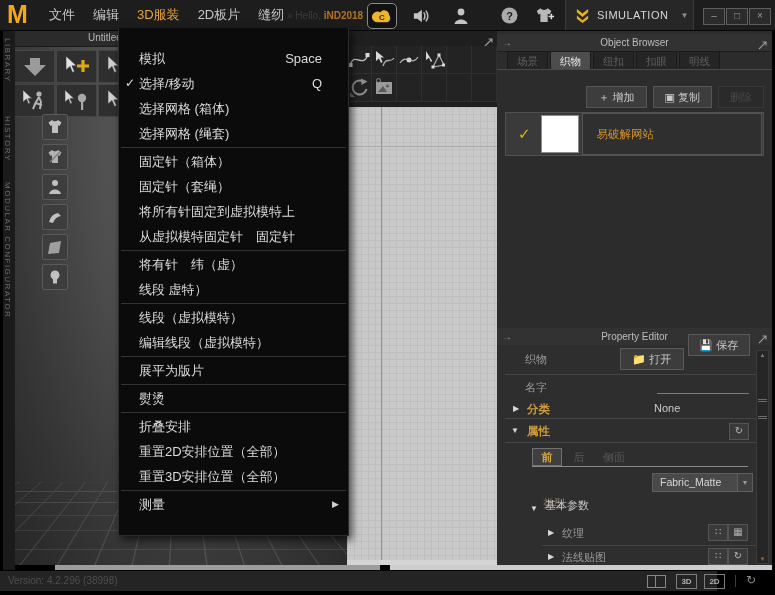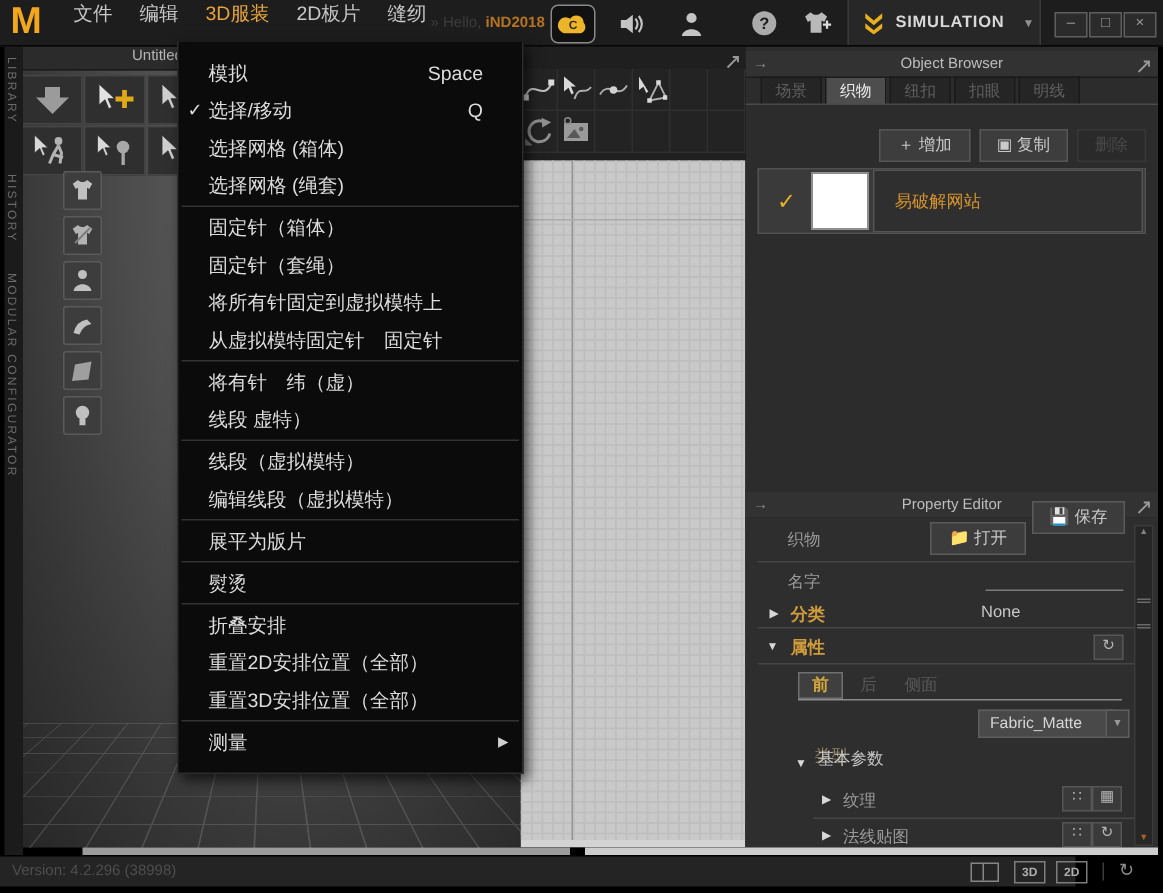--- a/index.html
+++ b/index.html
@@ -1,45 +1,45 @@
 <!DOCTYPE html>
 <html><head>
 <meta charset="utf-8">
 <style>
   html,body{margin:0;padding:0;width:775px;height:595px;background:#000;overflow:hidden;
     font-family:"Liberation Sans","DejaVu Sans",sans-serif;-webkit-font-smoothing:antialiased}
   
   .topbar{position:absolute;left:0;top:0;width:775px;height:30px;background:#1d1d1d;border-bottom:1px solid #060606;z-index:40}
   .mlogo{position:absolute;left:7px;top:0px;font-size:25px;font-weight:bold;color:#f2a71d;letter-spacing:-2px}
-  .nav{position:absolute;left:49px;top:0;height:30px;display:flex;gap:18px;font-size:13px;color:#c7c7c7}
+  .nav{position:absolute;left:49px;top:0;height:30px;display:flex;gap:18px;align-items:center;font-size:13px;color:#c7c7c7}
   .nav .active{color:#e8a33d}
   .greet{position:absolute;left:287px;top:10px;font-size:10px;color:#3c3c3c;white-space:nowrap}
   .greet b{color:#b5741f;font-weight:bold}
   .cloicon{position:absolute;left:367px;top:3px;width:28px;height:24px;border:1px solid #8a8a8a;border-radius:5px;background:#111;display:flex;align-items:center;justify-content:center}
   .tbicon{position:absolute;top:6px;width:26px;height:19px;display:flex;align-items:center;justify-content:center}
   .simblock{position:absolute;left:565px;top:0;width:127px;height:30px;background:#272727;border-left:1px solid #3a3a3a;border-right:1px solid #3a3a3a;display:flex;align-items:center}
-  .simlabel{font-size:11px;font-weight:bold;color:#d8d8d8;letter-spacing:.5px;margin-left:7px}
+  .simlabel{font-size:11px;font-weight:normal;color:#d8d8d8;letter-spacing:.5px;margin-left:7px}
   .simcaret{font-size:8px;color:#8f8f8f;margin-left:12px}
   .wctl{position:absolute;top:8px;width:20px;height:15px;border:1px solid #5e5e5e;background:#2b2b2b;color:#9a9a9a;font-size:10px;line-height:14px;text-align:center}
   
   .sidestrip{position:absolute;left:0;top:30px;width:12px;height:540px;background:#1b1b1b;border-left:3px solid #000;z-index:5}
   .vlabel{position:absolute;left:0px;writing-mode:vertical-rl;color:#6b6b6b;font-size:8px;letter-spacing:1.5px;white-space:nowrap}
   
   .vp3d{position:absolute;left:12px;top:30px;width:335px;height:535px;overflow:hidden;
     background:radial-gradient(ellipse at 55% 18%,#646464 0%,#4e4e4e 40%,#353535 75%,#262626 100%)}
   .vptitle{position:absolute;left:0;top:0;right:0;height:16px;background:#2b2b2b;border-bottom:1px solid #1a1a1a;color:#b5b5b5;font-size:10px;line-height:16px;padding-left:76px;white-space:nowrap}
   .tb3d{position:absolute;left:2px;top:20px;display:grid;grid-template-columns:repeat(3,41px);grid-auto-rows:33px;gap:1px}
   .tb3d .btn{background:#2f2f2f;border:1px solid #454545;display:flex;align-items:center;justify-content:center}
   .iconcol{position:absolute;left:30px;top:84px;display:flex;flex-direction:column;gap:4px}
   .iconcol .ic{width:24px;height:24px;background:#3d3d3d;border:1px solid #5a5a5a;border-radius:2px;display:flex;align-items:center;justify-content:center}
   .floor{position:absolute;left:-60%;width:220%;height:220px;bottom:-70px;opacity:.16;
     background-image:linear-gradient(#ddd 1px,transparent 1px),linear-gradient(90deg,#ddd 1px,transparent 1px);
     background-size:30px 30px;transform:perspective(260px) rotateX(58deg)}
   
-  .menu{position:absolute;left:118px;top:28px;width:229px;background:#0b0b0b;border:1px solid #2c2c2c;border-top:none;z-index:100;padding:8px 0;box-shadow:3px 4px 8px rgba(0,0,0,.65)}
+  .menu{position:absolute;left:118px;top:28px;width:229px;background:#0b0b0b;border:1px solid #2c2c2c;border-top:none;z-index:100;padding:18px 0;box-shadow:3px 4px 8px rgba(0,0,0,.65)}
   .mi{position:relative;height:25px;line-height:25px;padding-left:20px;font-size:13px;color:#dcdcdc;white-space:nowrap;cursor:default}
   .mi .sc{position:absolute;right:26px;top:0}
   .mi .chk{position:absolute;left:6px;top:0;font-size:12px;color:#e0e0e0}
   .mi .sub{position:absolute;right:9px;top:0;font-size:9px;color:#cfcfcf}
   .msep{height:1px;background:#333;margin:1px 2px}
   
   .pw{position:absolute;left:347px;top:30px;width:150px;height:535px;background:#1f1f1f;overflow:hidden}
   .pwtitle{position:absolute;left:-5px;top:0;width:160px;height:16px;background:#2b2b2b;border-bottom:1px solid #1a1a1a;color:#b8b8b8;font-size:10px;line-height:16px;padding-left:4px;white-space:nowrap}
   .pwexp{position:absolute;right:4px;top:3px}
   .pwtb{position:absolute;left:0;top:16px;width:150px;height:56px;background:#232323;display:grid;grid-template-columns:repeat(6,25px);grid-template-rows:28px 28px}

